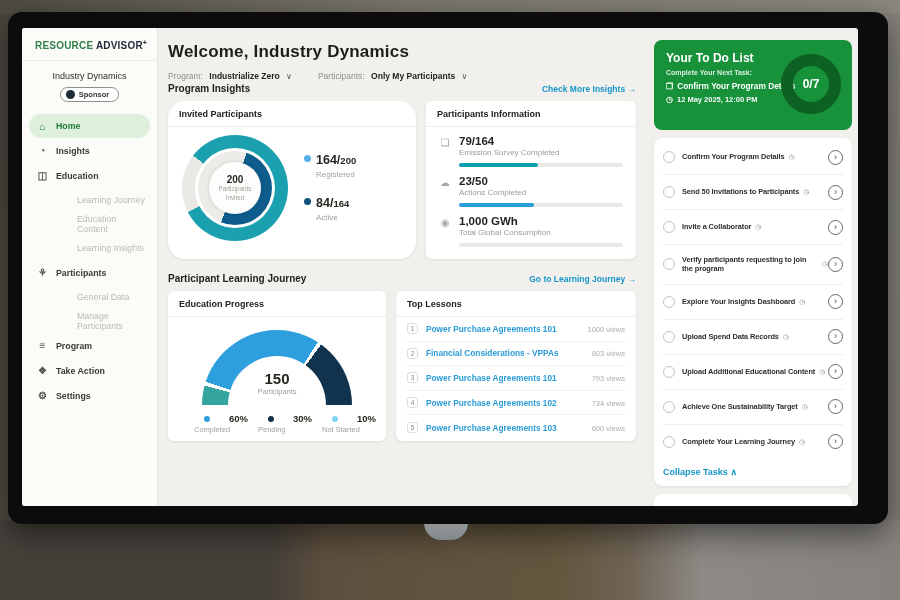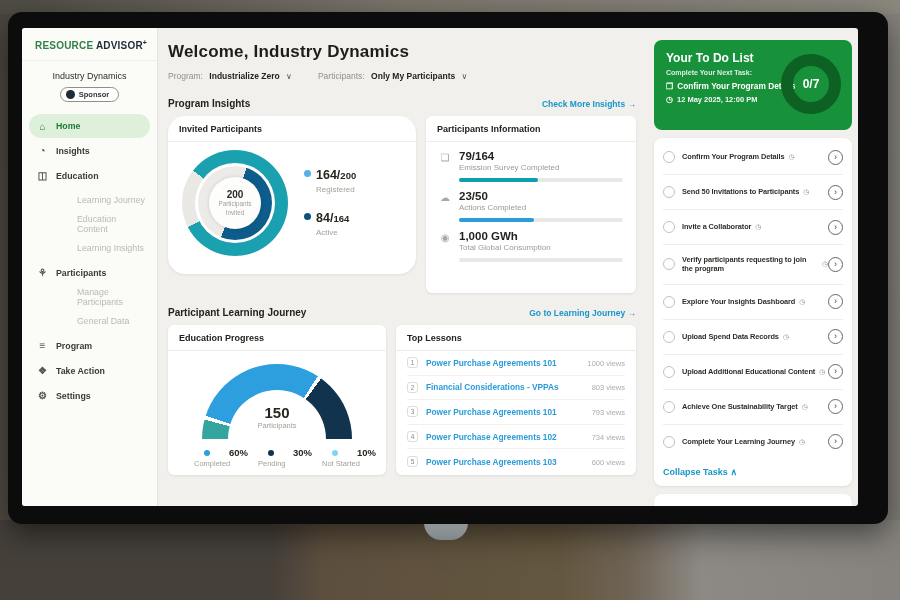--- a/index.html
+++ b/index.html
@@ -39,21 +39,21 @@
   .nav-item.active .nicon { color:#1e7b36; }
   .nav-item.sub { font-weight:normal; color:#bbb9b4; padding-left:35px; height:24px; }
 
   
   .center { flex:1; padding:14px 12px 0 10px; min-width:0; }
   .welcome { font-size:17px; font-weight:bold; color:#1d1d1b; letter-spacing:.2px; }
   .filters { display:flex; align-items:center; gap:26px; margin-top:9px; font-size:8.5px; }
   .f-label { color:#90908c; }
   .f-value { color:#23231f; font-weight:bold; margin-left:4px; }
   .f-caret { color:#55554f; font-size:8px; margin-left:4px; }
-  .sec-head { display:flex; align-items:center; justify-content:space-between; margin-top:17px; }
+  .sec-head { display:flex; align-items:center; justify-content:space-between; margin-top:2px; }
   .sec-title { font-size:10px; font-weight:bold; color:#22221e; }
   .sec-link { font-size:8.5px; font-weight:bold; color:#1796c8; cursor:pointer; }
   .cards { display:flex; gap:10px; margin-top:7px; }
   .card { background:#fff; border-radius:6px; box-shadow:0 1px 3px rgba(0,0,0,.08); }
   .card-title { padding:8px 11px 7px; font-size:9px; font-weight:bold; color:#22221e; border-bottom:1px solid #eeede9; }
 
   .card-invited { width:248px; height:158px; flex:none;border-radius:17px; }
   .invited-body { display:flex; align-items:center; padding:8px 6px 0 14px; }
   .donut { position:relative; width:106px; height:106px; }
   .donut .ring-outer { position:absolute; inset:0; border-radius:50%; }
@@ -64,21 +64,21 @@
   .hole .hv { font-size:10px; font-weight:bold; color:#2a2a27; }
   .hole .hl { font-size:6.3px; color:#a3a19c; line-height:1.3; }
   .d-legend { margin-left:16px; }
   .d-legend .li { margin:9px 0 14px; }
   .d-legend .val { display:flex; align-items:center; gap:5px; }
   .d-legend .dot { width:7px; height:7px; border-radius:50%; flex:none; }
   .d-legend .num { font-size:12.5px; font-weight:bold; color:#26261f; }
   .d-legend .den { font-size:9.5px; font-weight:bold; color:#26261f; }
   .d-legend .lbl { font-size:8px; color:#a3a19c; margin:2px 0 0 12px; }
 
-  .card-info { flex:1; height:177px; min-width:0; }
+  .card-info { flex:1; height:158px; min-width:0; }
   .info-row { display:flex; gap:8px; padding:8px 13px 0; }
   .info-row .iicon { width:12px; font-size:10px; color:#a9a7a2; margin-top:2px; text-align:center; flex:none; }
   .info-row .ival { font-size:11.5px; font-weight:bold; color:#23231f; }
   .info-row .ilbl { font-size:8px; color:#9c9a95; margin-top:1px; }
   .bar { margin-top:6px; width:100%; height:4px; border-radius:2px; background:#e9e8e4; }
   .bar .fill { height:4px; border-radius:2px; }
   .info-col { flex:1; min-width:0; }
 
   .card-edu { width:218px; height:150px; flex:none; }
   .gauge-wrap { position:relative; width:150px; height:76px; margin:13px auto 0; overflow:hidden; }
@@ -180,26 +180,26 @@
             <span>Learning Insights</span>
           </div>
 
           <div class="nav-item">
             <span class="nicon">⚘</span>
             <span>Participants</span>
           </div>
 
           <div class="nav-item sub">
             <span class="nicon"></span>
-            <span>Manage Participants</span>
+            <span>General Data</span>
           </div>
 
           <div class="nav-item sub">
             <span class="nicon"></span>
-            <span>General Data</span>
+            <span>Manage Participants</span>
           </div>
 
           <div class="nav-item">
             <span class="nicon">≡</span>
             <span>Program</span>
           </div>
 
           <div class="nav-item">
             <span class="nicon">❖</span>
             <span>Take Action</span>

